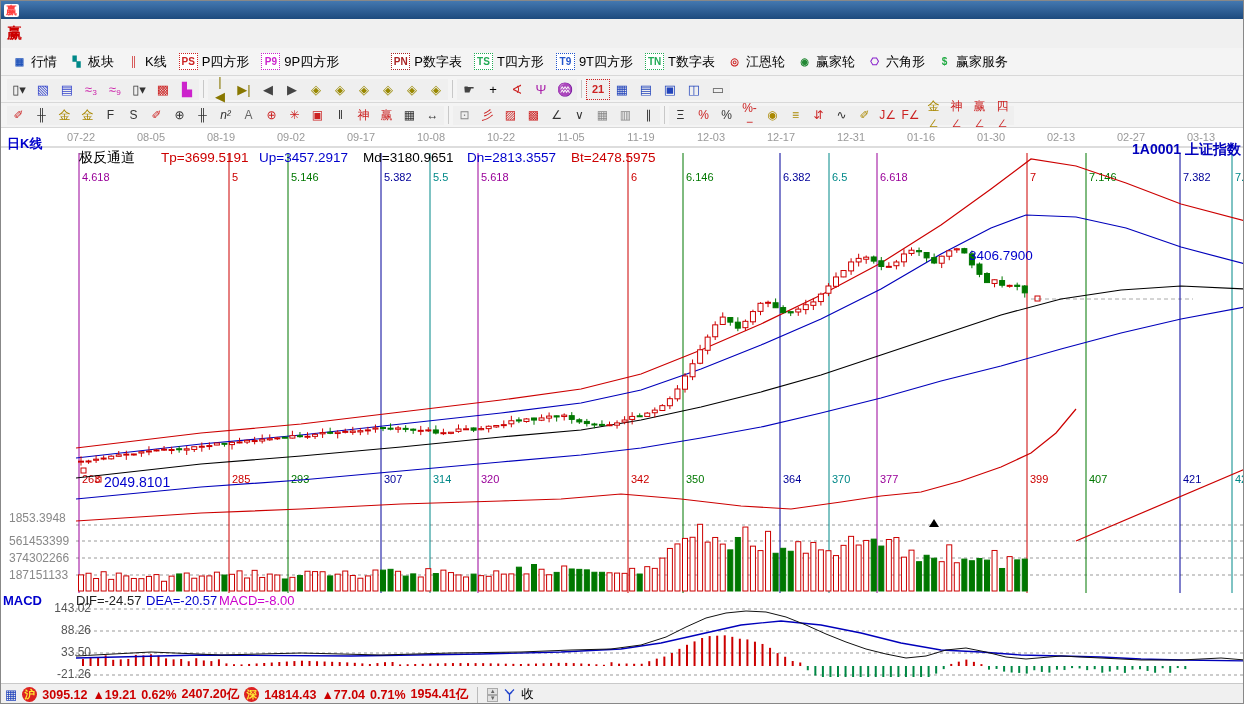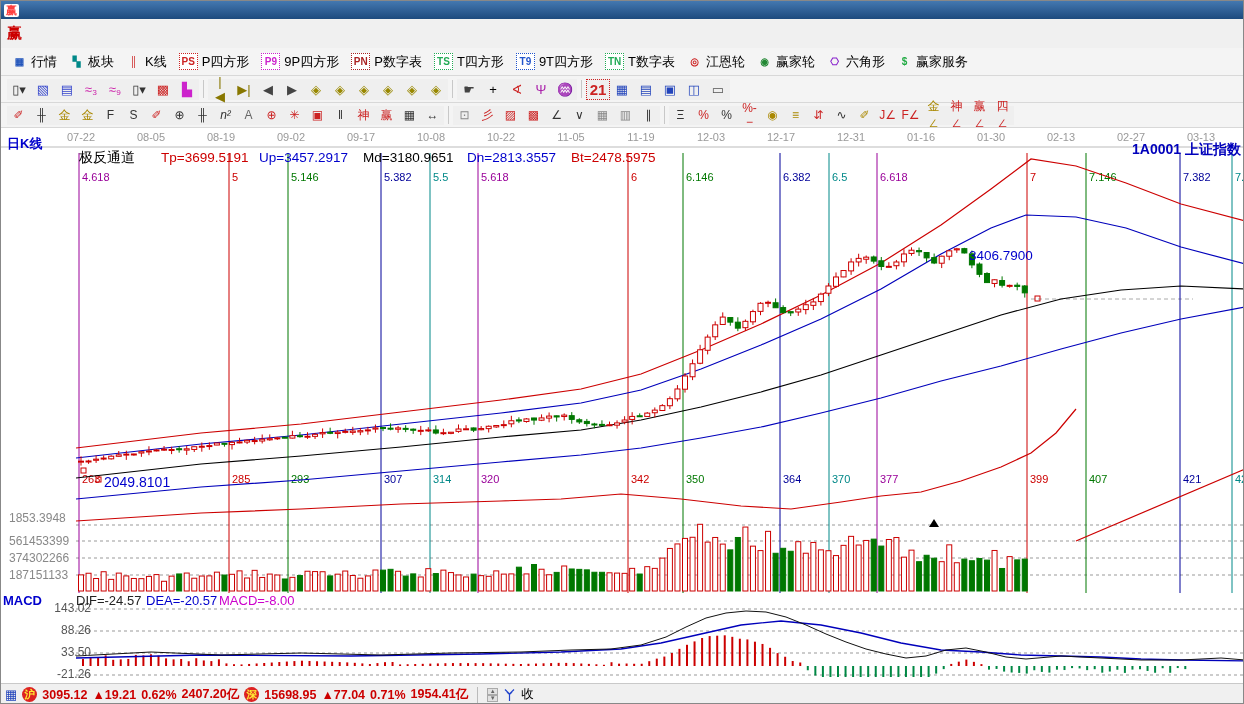--- a/index.html
+++ b/index.html
@@ -65,21 +65,21 @@
       </button>
       <button class="tbar-btn">
         <span class="chip boxed" style="color: rgb(204, 34, 34);">PS</span>
         <span>P四方形</span>
       </button>
       <button class="tbar-btn">
         <span class="chip boxed" style="color: rgb(204, 34, 204);">P9</span>
         <span>9P四方形</span>
       </button>
       <button class="tbar-btn">
-        <span class="chip boxed" style="color: rgb(170, 34, 34);">PN</span>
+        <span class="chip boxed" style="color: rgb(170, 34, 34); margin-left: 40px;">PN</span>
         <span>P数字表</span>
       </button>
       <button class="tbar-btn">
         <span class="chip boxed" style="color: rgb(34, 170, 85);">TS</span>
         <span>T四方形</span>
       </button>
       <button class="tbar-btn">
         <span class="chip boxed" style="color: rgb(34, 85, 204);">T9</span>
         <span>9T四方形</span>
       </button>
@@ -124,21 +124,21 @@
       <button class="glyph-btn" style="color: rgb(153, 136, 0);">◈</button>
       <button class="glyph-btn" style="color: rgb(153, 136, 0);">◈</button>
       <button class="glyph-btn" style="color: rgb(153, 136, 0);">◈</button>
       <span class="tb-sep"></span>
       <button class="glyph-btn" style="color: rgb(68, 68, 68);">☛</button>
       <button class="glyph-btn" style="color: rgb(0, 0, 0);">+</button>
       <button class="glyph-btn" style="color: rgb(204, 34, 34);">∢</button>
       <button class="glyph-btn" style="color: rgb(170, 34, 170);">Ψ</button>
       <button class="glyph-btn" style="color: rgb(0, 136, 136);">♒</button>
       <span class="tb-sep"></span>
-      <button class="glyph-btn boxed" style="color: rgb(204, 34, 34); border: 1px dotted rgb(204, 34, 34); font-size: 15px; font-weight: bold;">21</button>
+      <button class="glyph-btn boxed" style="color: rgb(204, 34, 34); border: 1px dotted rgb(204, 34, 34); font-size: 11px; font-weight: bold;">21</button>
       <button class="glyph-btn" style="color: rgb(34, 68, 187);">▦</button>
       <button class="glyph-btn" style="color: rgb(34, 68, 187);">▤</button>
       <button class="glyph-btn" style="color: rgb(34, 68, 187);">▣</button>
       <button class="glyph-btn" style="color: rgb(34, 68, 187);">◫</button>
       <button class="glyph-btn" style="color: rgb(85, 85, 85);">▭</button>
     </div>
   <div class="toolbar" id="tb-draw">
       <button class="glyph-btn" style="color: rgb(204, 34, 34);">✐</button>
       <button class="glyph-btn" style="color: rgb(51, 51, 51);">╫</button>
       <button class="glyph-btn" style="color: rgb(170, 136, 0);">金</button>
@@ -823,21 +823,21 @@
   </div>
 
   <div class="statusbar">
     <span class="sb-grid">▦</span>
     <span class="badge">沪</span>
     <span class="sb-num">3095.12</span>
     <span class="sb-num">▲19.21</span>
     <span class="sb-num">0.62%</span>
     <span class="sb-num">2407.20亿</span>
     <span class="badge">深</span>
-    <span class="sb-num">15698.95</span>
+    <span class="sb-num">14814.43</span>
     <span class="sb-num">▲77.04</span>
     <span class="sb-num">0.71%</span>
     <span class="sb-num">1954.41亿</span>
     <span class="sb-sep"></span>
     <span class="spinner">
       <i>▲</i>
       <i>▼</i>
     </span>
     <svg width="13" height="14" style="flex:none;">
       <path d="M6.5 13 L6.5 5 M2 1.5 L6.5 6 L11 1.5 M4 4 L6.5 6.5 L9 4" stroke="#2244cc" stroke-width="1.2" fill="none"></path>

